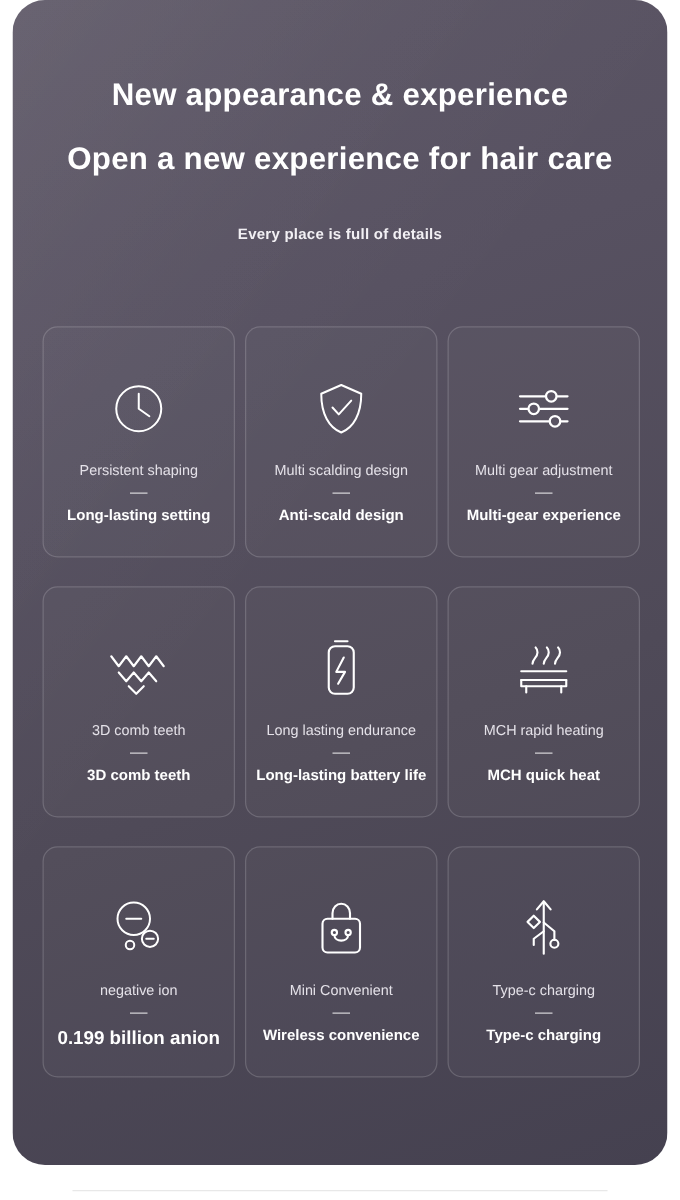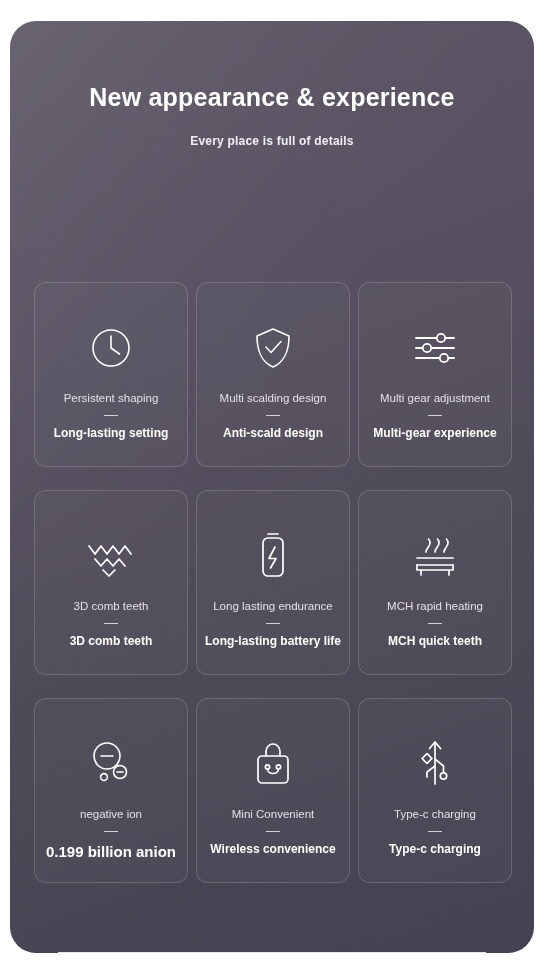--- a/index.html
+++ b/index.html
@@ -17,21 +17,21 @@
   .page {
     position: relative;
     width: 544px;
     height: 960px;
     background: #ffffff;
     overflow: hidden;
   }
   .panel {
     position: absolute;
     left: 10px;
-    top: 21px;
+    top: 0;
     width: 524px;
     height: 932px;
     border-radius: 26px;
     background:
       linear-gradient(128deg, rgba(255,255,255,0.055) 0%, rgba(255,255,255,0.025) 22%, rgba(255,255,255,0.0) 46%),
       linear-gradient(160deg, #5c5665 0%, #575161 30%, #4f4a58 62%, #454150 100%);
     overflow: hidden;
   }
   
   .panel::before {
@@ -140,20 +140,21 @@
   }
 </style>
 </head>
 <body>
 
 <div class="page">
   <div class="panel">
 
     <div class="headings">
       <div class="h-line1">New appearance &amp; experience</div>
+      <div class="h-line2">Open a new experience for hair care</div>
       <div class="h-sub">Every place is full of details</div>
     </div>
 
     <div class="grid">
 
       <div class="card">
         <div class="icon-wrap">
           <svg width="52" height="52" viewBox="0 0 52 52" fill="none" stroke="#ffffff" stroke-width="1.6" stroke-linecap="round" stroke-linejoin="round">
             <circle cx="26" cy="26" r="18"></circle>
             <path d="M26 14 L26 26 L34.5 32"></path>
@@ -226,21 +227,21 @@
             <path d="M37 20 C37 16 41 15 41 11 C41 8.5 39.5 7 39.5 7"></path>
             <path d="M10 26 H46"></path>
             <path d="M10 33 H46"></path>
             <path d="M14 38 L14 43"></path>
             <path d="M42 38 L42 43"></path>
             <path d="M10 33 L10 38 H46 L46 33"></path>
           </svg>
         </div>
         <div class="cap-small">MCH rapid heating</div>
         <div class="divider"></div>
-        <div class="cap-bold">MCH quick teeth</div>
+        <div class="cap-bold">MCH quick heat</div>
       </div>
 
       <div class="card">
         <div class="icon-wrap">
           <svg width="56" height="56" viewBox="0 0 56 56" fill="none" stroke="#ffffff" stroke-width="1.6" stroke-linecap="round" stroke-linejoin="round">
             <circle cx="24" cy="20" r="13"></circle>
             <path d="M18 20 H30"></path>
             <circle cx="37" cy="36" r="6.5"></circle>
             <path d="M34 36 H40"></path>
             <circle cx="21" cy="41" r="3.4"></circle>

